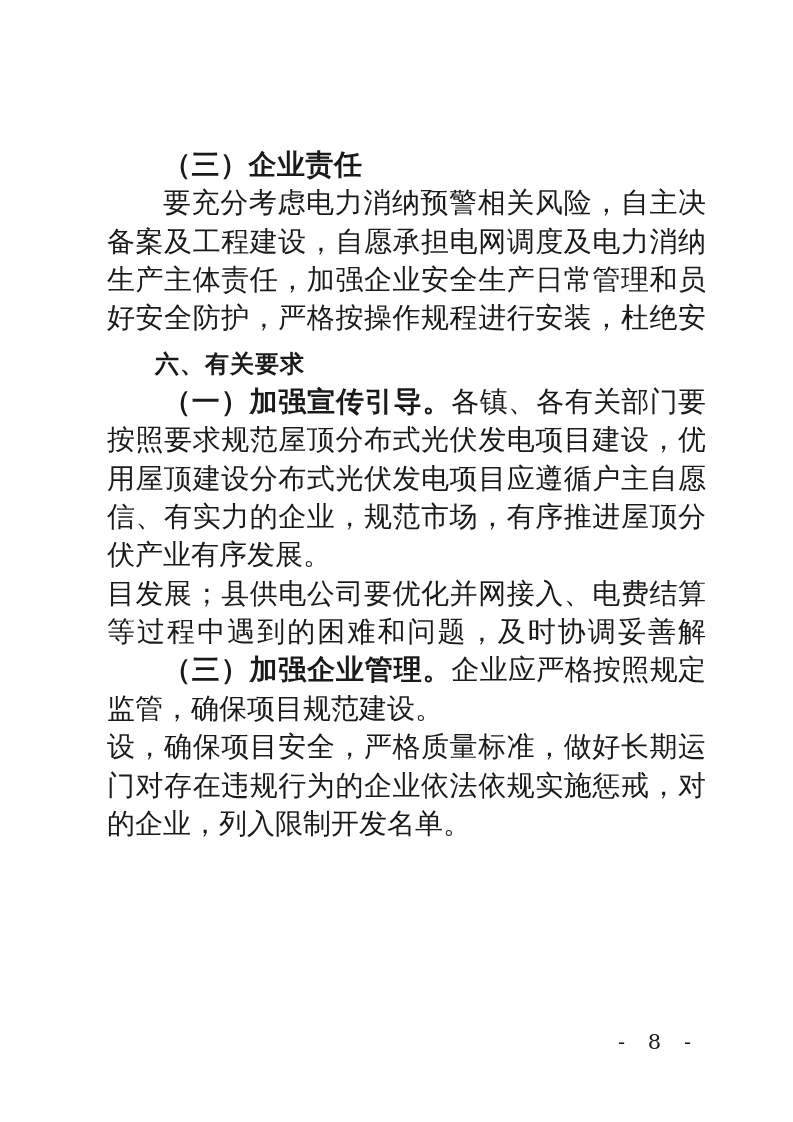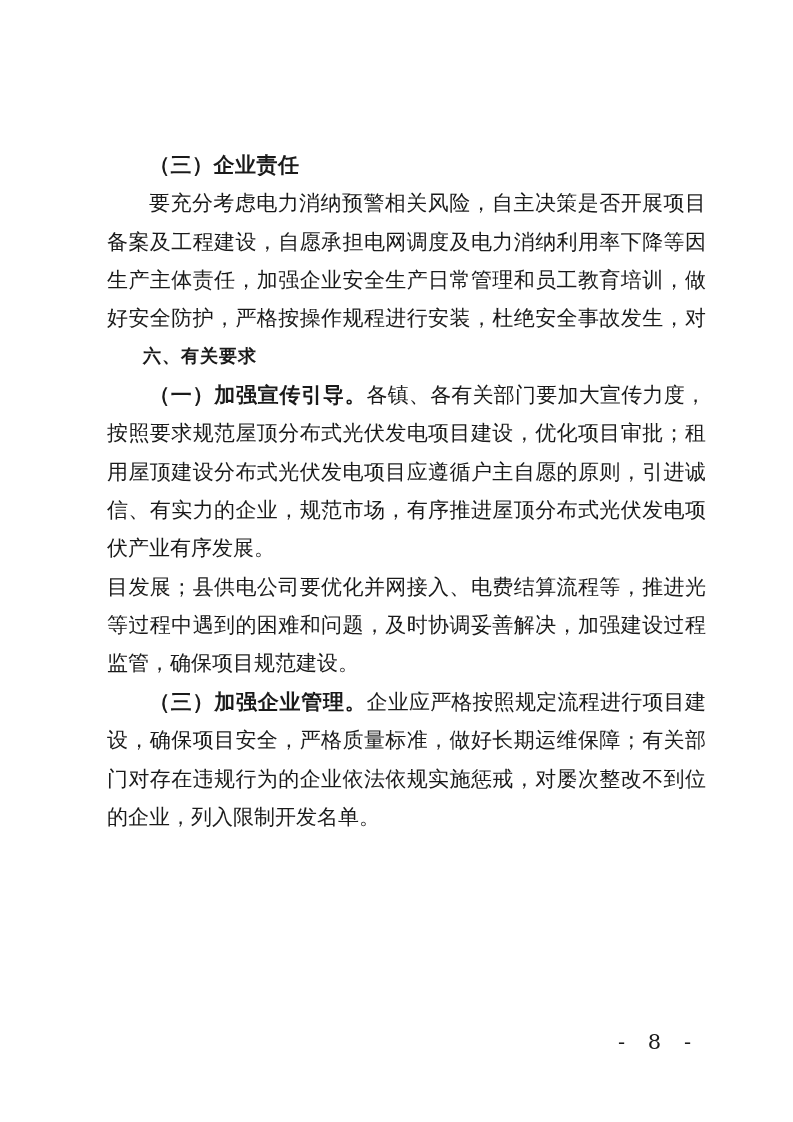--- a/index.html
+++ b/index.html
@@ -16,43 +16,44 @@
     overflow: hidden;
   }
   .doc-body {
     position: absolute;
     left: 107px;
     top: 146px;
     width: 599px;
     color: #1a1a1a;
   }
   .line {
-    font-size: 21px;
+    font-size: 28px;
     line-height: 38.35px;
     height: 38.35px;
     text-align: justify;
     text-align-last: justify;
     overflow: hidden;
     white-space: normal;
     color: #1a1a1a;
   }
   .line.short {
     text-align: left;
     text-align-last: left;
   }
   .line.indent {
     text-indent: 2em;
   }
   .seg { font-weight: normal; }
   .seg.bold { font-weight: bold; }
   .line.h1 {
-    font-family: Liberation Mono, monospace;
+    font-family: Liberation Serif, serif;
     font-weight: 600;
-    font-size: 18px;
+    font-size: 24px;
     letter-spacing: 1px;
+    margin-top: 7px;
   }
   .line.h2 .seg.bold {
     letter-spacing: 0.5px;
   }
   .page-number {
     position: absolute;
     top: 1030px;
     right: 97px;
     font-size: 21px;
     color: #1a1a1a;
@@ -73,20 +74,20 @@
       <div class="line body"><span class="seg">生产主体责任，加强企业安全生产日常管理和员工教育培训，做</span></div>
       <div class="line body"><span class="seg">好安全防护，严格按操作规程进行安装，杜绝安全事故发生，对</span></div>
       <div class="line h1 indent short"><span class="seg bold">六、有关要求</span></div>
       <div class="line h2 indent"><span class="seg bold">（一）加强宣传引导。</span><span class="seg">各镇、各有关部门要加大宣传力度，</span></div>
       <div class="line body"><span class="seg">按照要求规范屋顶分布式光伏发电项目建设，优化项目审批；租</span></div>
       <div class="line body"><span class="seg">用屋顶建设分布式光伏发电项目应遵循户主自愿的原则，引进诚</span></div>
       <div class="line body"><span class="seg">信、有实力的企业，规范市场，有序推进屋顶分布式光伏发电项</span></div>
       <div class="line body short"><span class="seg">伏产业有序发展。</span></div>
       <div class="line body"><span class="seg">目发展；县供电公司要优化并网接入、电费结算流程等，推进光</span></div>
       <div class="line body"><span class="seg">等过程中遇到的困难和问题，及时协调妥善解决，加强建设过程</span></div>
+      <div class="line h2 indent"><span class="seg bold">（三）加强企业管理。</span><span class="seg">企业应严格按照规定流程进行项目建</span></div>
       <div class="line body short"><span class="seg">监管，确保项目规范建设。</span></div>
-      <div class="line h2 indent"><span class="seg bold">（三）加强企业管理。</span><span class="seg">企业应严格按照规定流程进行项目建</span></div>
       <div class="line body"><span class="seg">设，确保项目安全，严格质量标准，做好长期运维保障；有关部</span></div>
       <div class="line body"><span class="seg">门对存在违规行为的企业依法依规实施惩戒，对屡次整改不到位</span></div>
       <div class="line body short"><span class="seg">的企业，列入限制开发名单。</span></div>
     </section>
   <div class="page-number">- 8 -</div>
 </div>
 
 </body></html>

